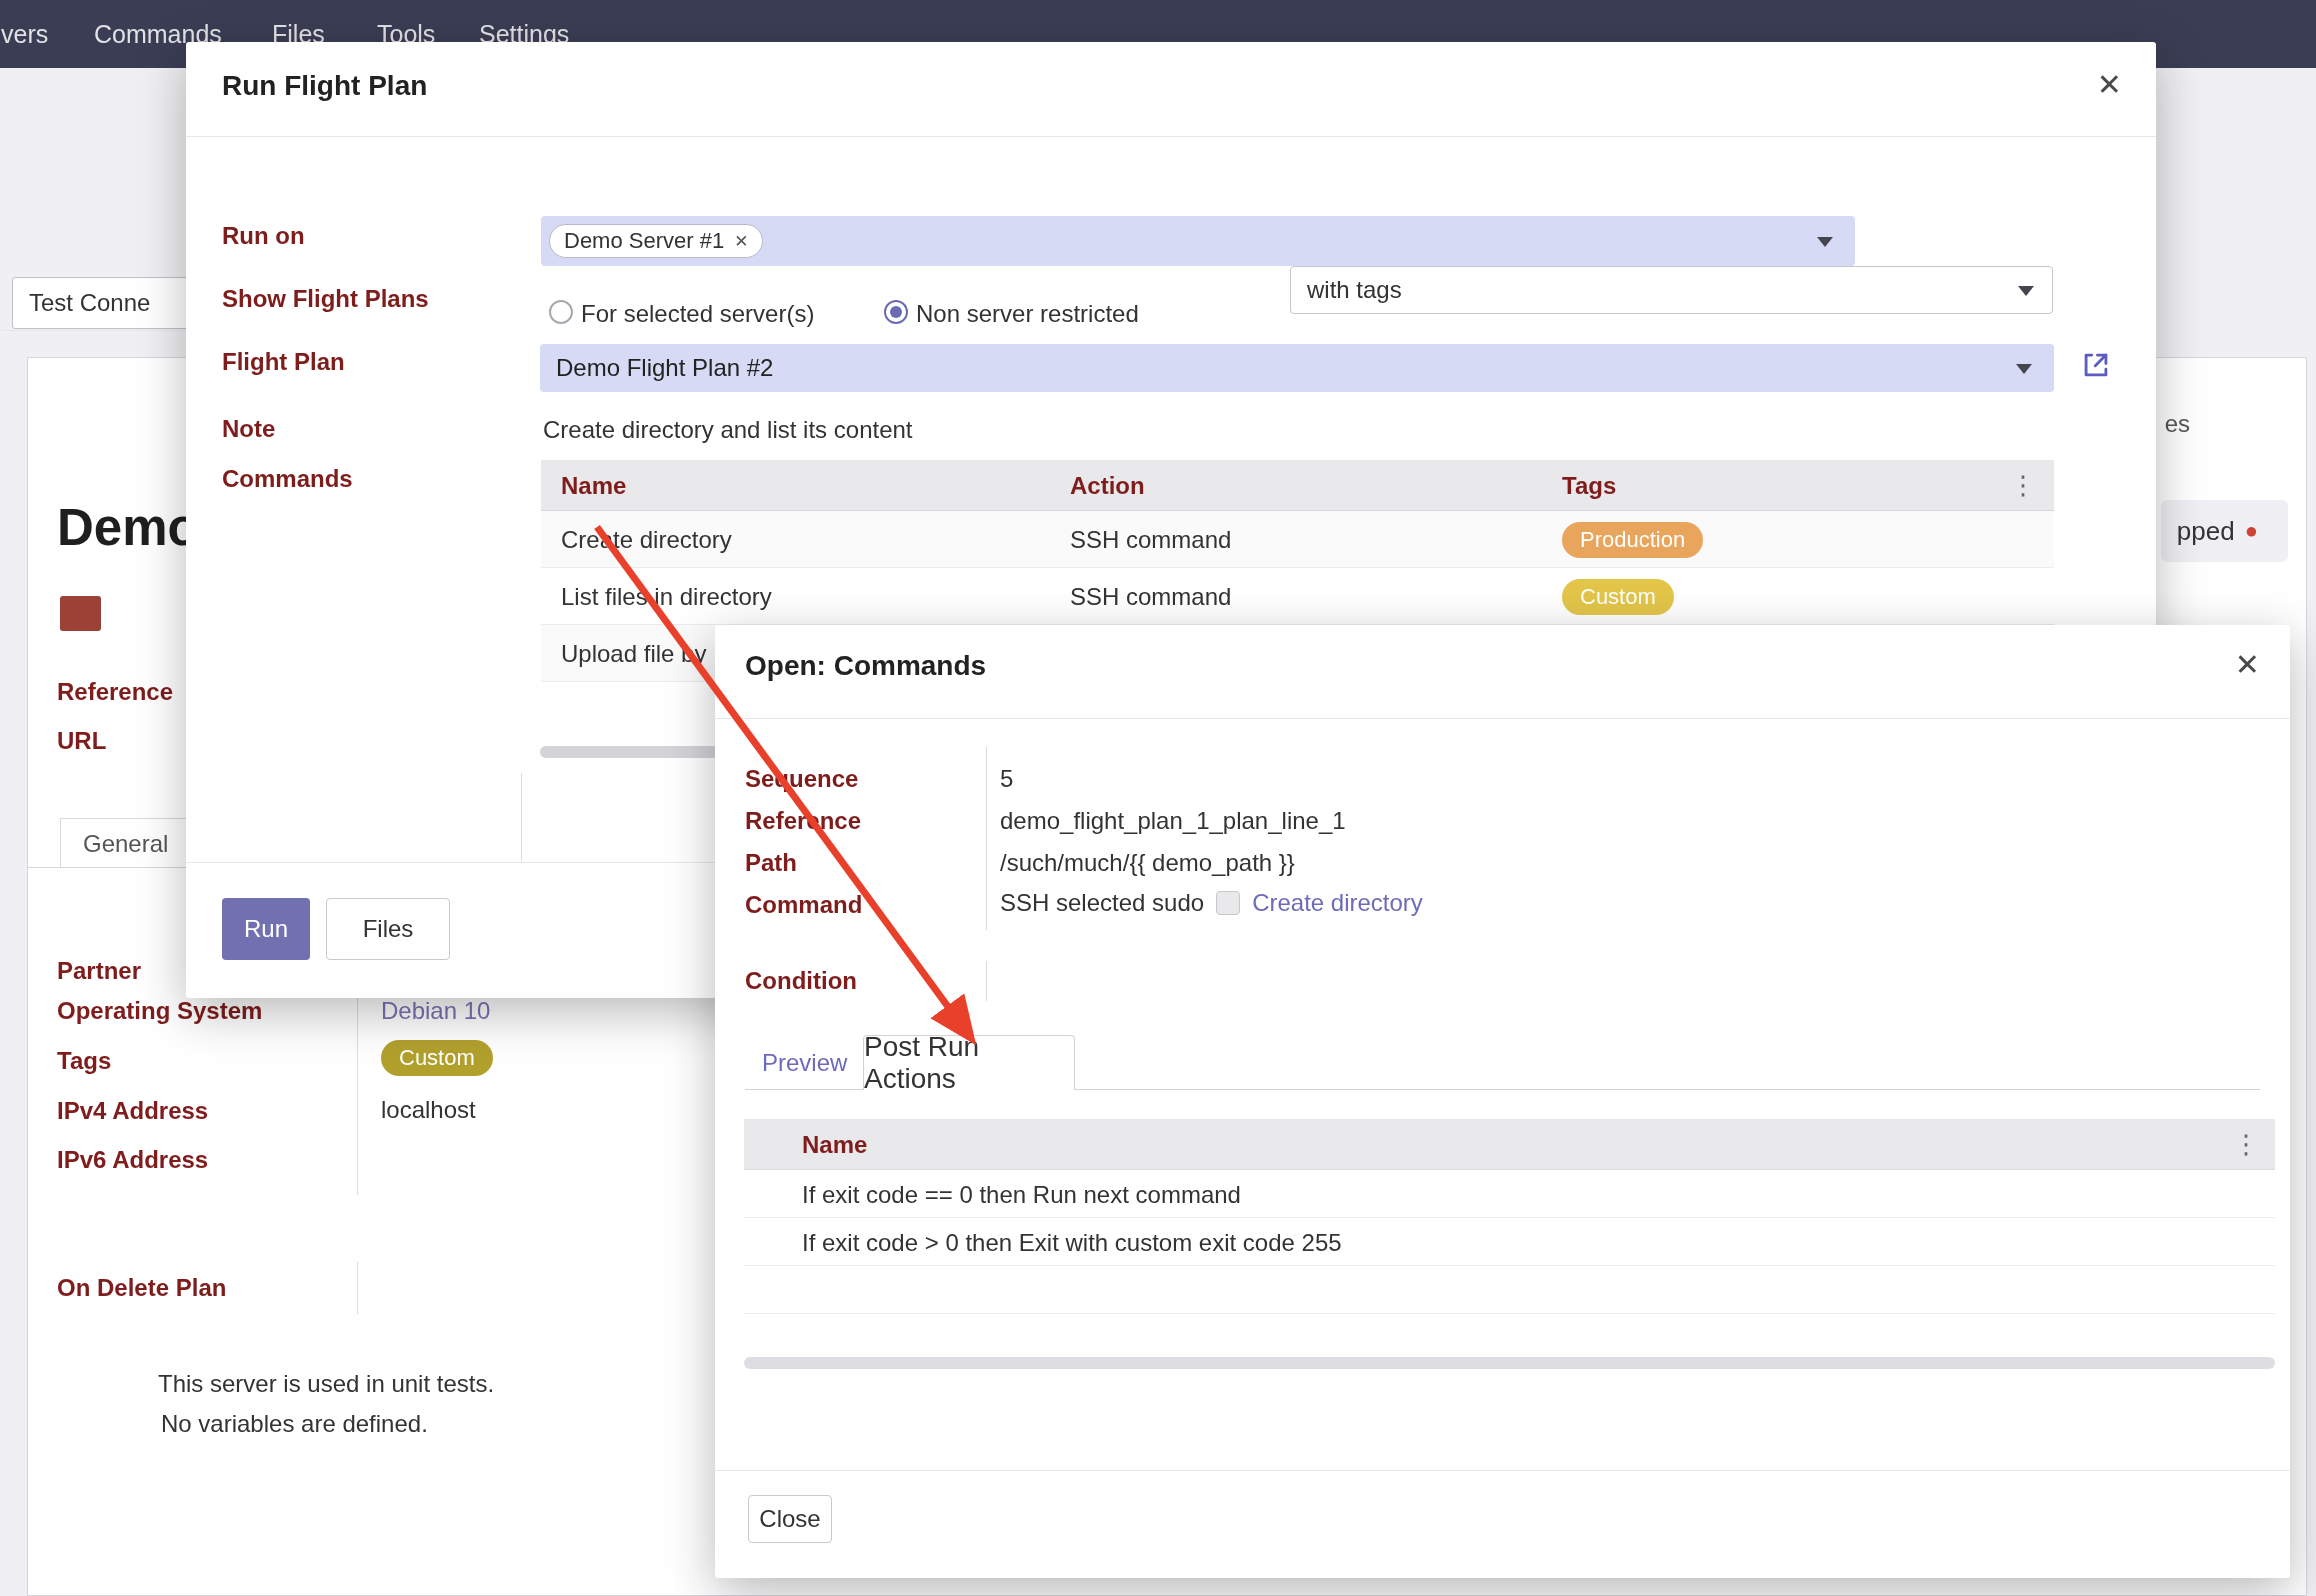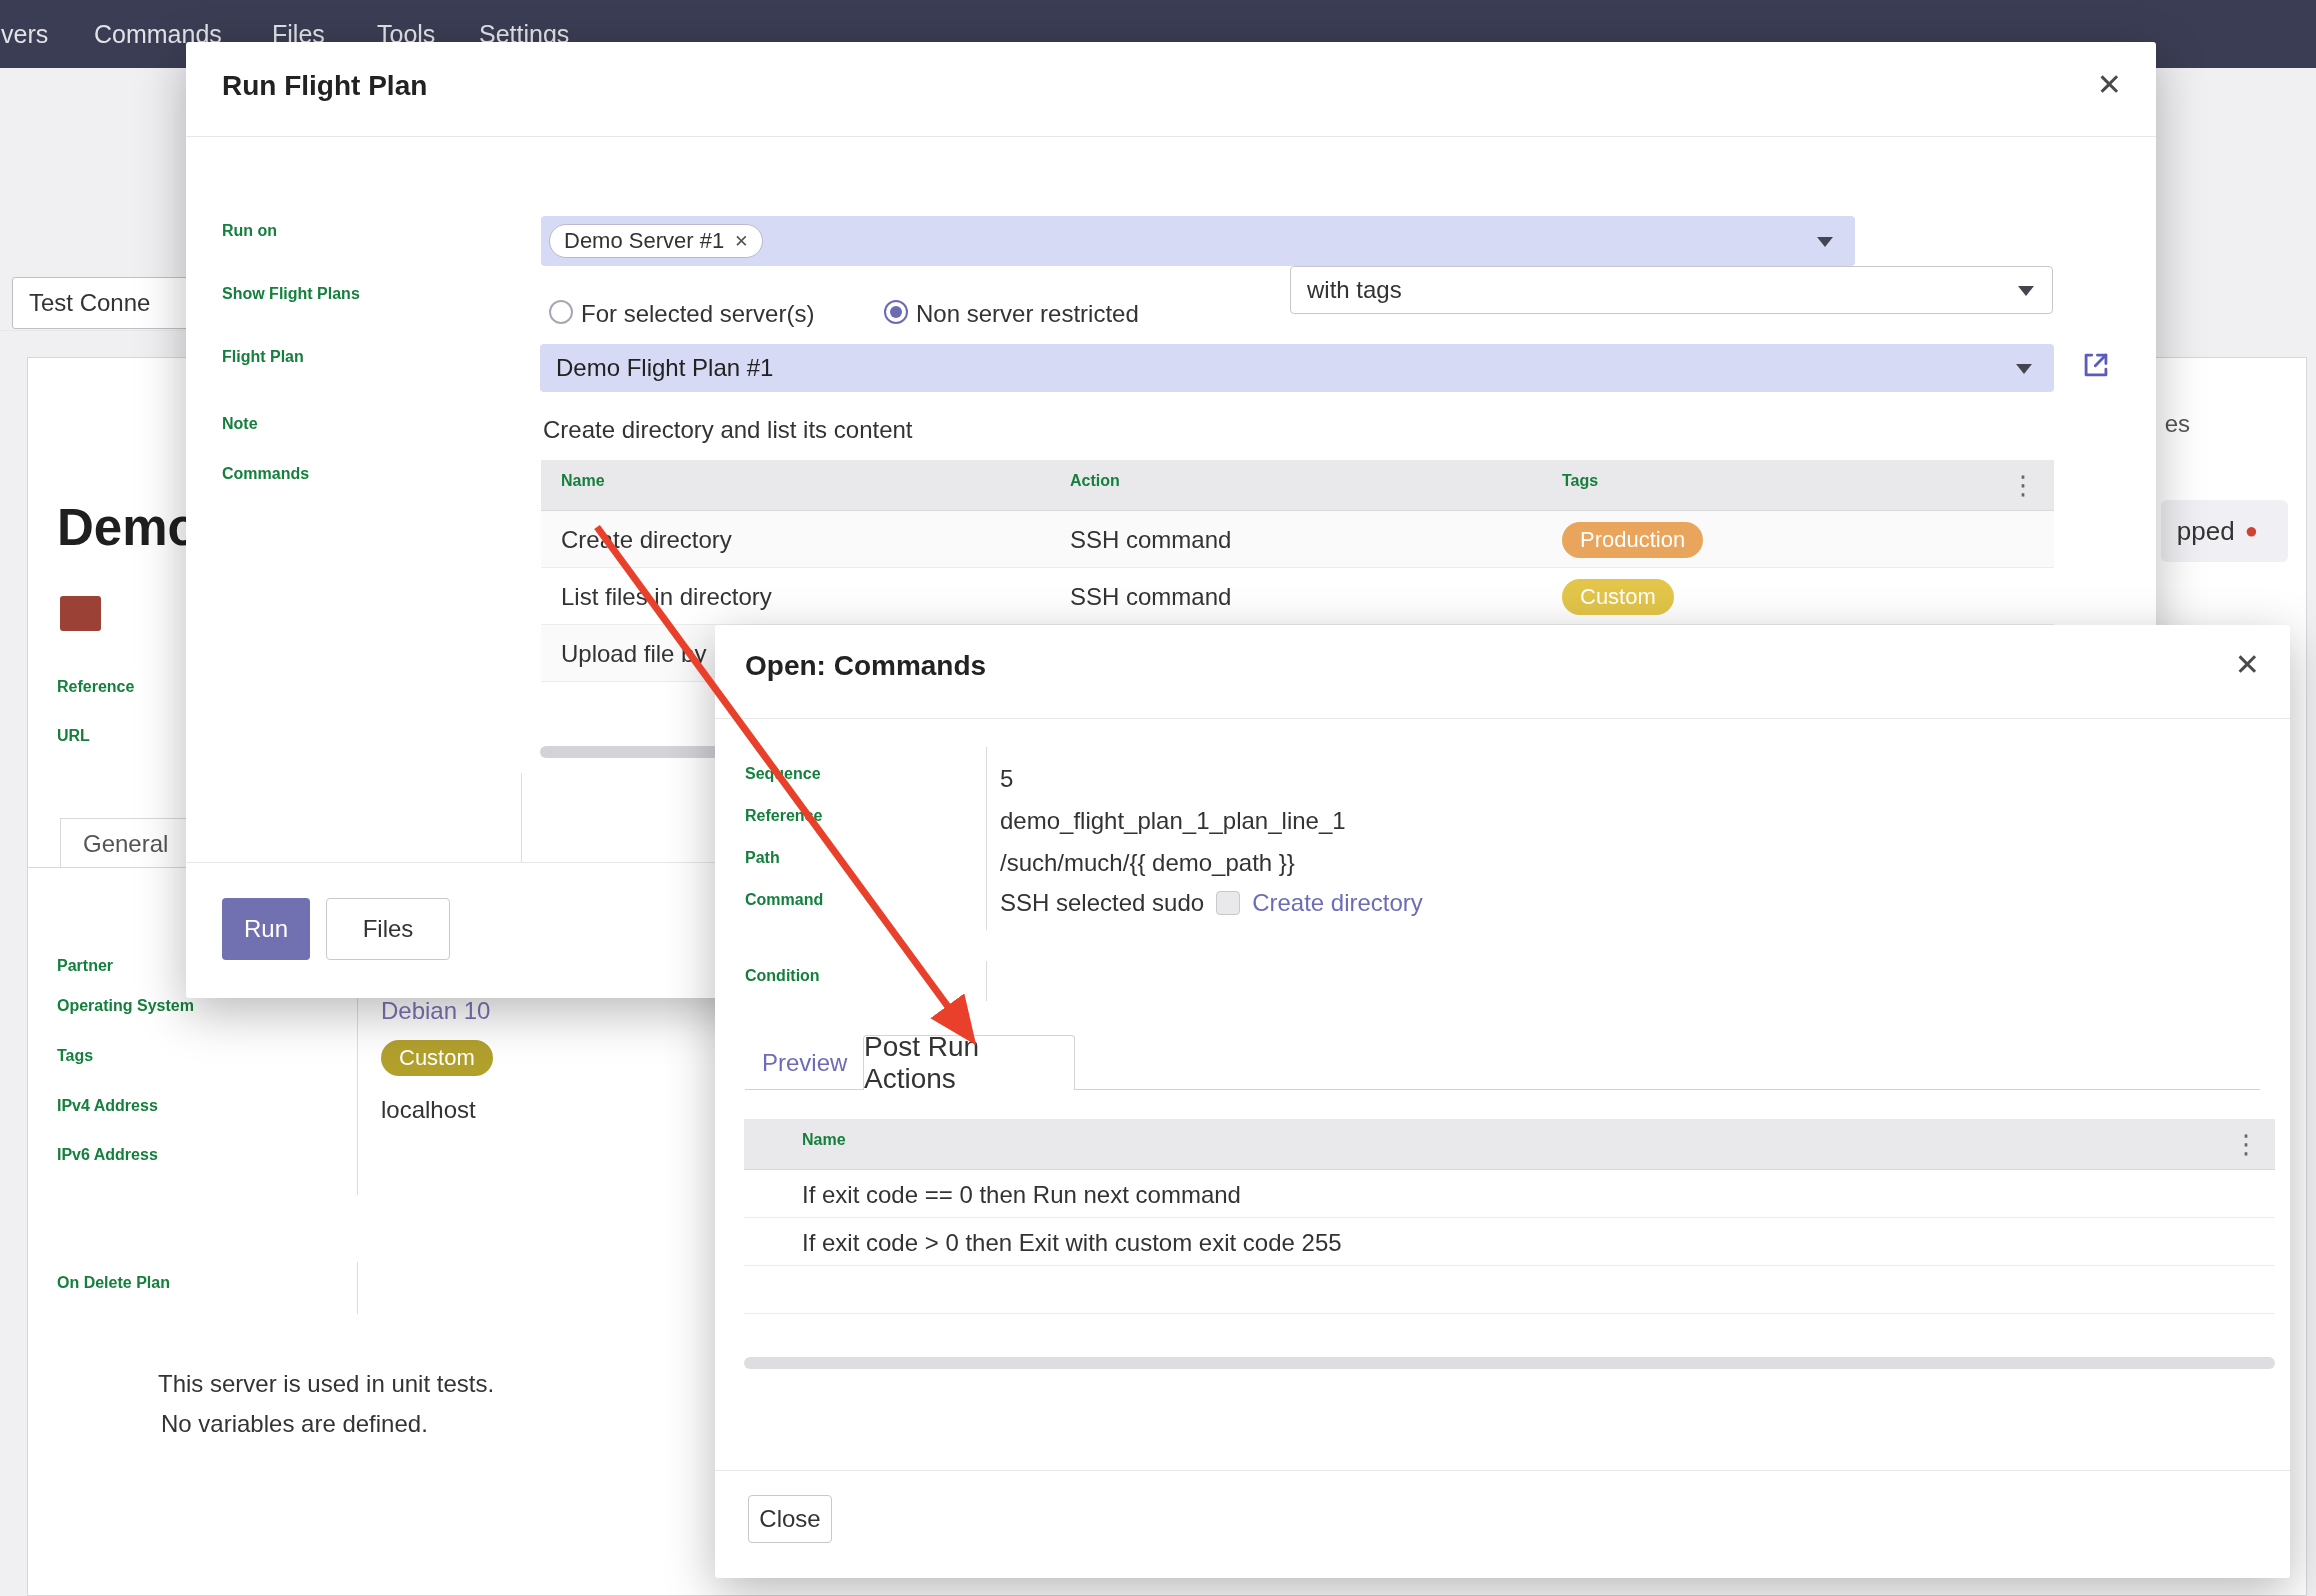--- a/index.html
+++ b/index.html
@@ -1,20 +1,20 @@
 <!DOCTYPE html>
 <html><head>
 <meta charset="utf-8">
 <style>
   * { margin:0; padding:0; box-sizing:border-box; }
   html,body { background:#e9e9ee; }
   body { font-family:"Liberation Sans", sans-serif; color:#333; }
   .screen { position:relative; width:2316px; height:1596px; overflow:hidden; background:#f0f0f3; }
   .abs { position:absolute; }
-  .lbl { font-weight:bold; font-size:16px; color:#15803d; white-space:nowrap; }
+  .lbl { font-weight:bold; font-size:24px; color:#7f1d1d; white-space:nowrap; }
   .txt { font-size:24px; color:#333; white-space:nowrap; }
   .muted { color:#555; }
   .topbar { position:absolute; left:0; top:0; width:2316px; height:68px; background:#3b3d54; overflow:hidden; z-index:5; }
   .topbar span { position:absolute; top:0; line-height:68px; font-size:25px; color:rgba(255,255,255,0.85); white-space:nowrap; }
   .sheet { position:absolute; left:27px; top:357px; width:2280px; height:1239px; background:#ffffff; border:1px solid #d6d6da; }
   .modal { position:absolute; background:#fff; border-radius:3px; box-shadow:0 14px 50px rgba(0,0,0,0.28); }
   .modal-title { font-size:28px; font-weight:bold; color:#222; white-space:nowrap; }
   .close-x { font-size:30px; color:#4a4a4a; cursor:pointer; line-height:30px; }
   .hline { background:#e7e7ea; height:1px; }
   .vline { background:#dcdce0; width:1px; }
@@ -118,21 +118,21 @@
     <div class="radio" style="left:363px;top:258px"></div>
     <div class="abs txt" style="left:395px;top:258px">For selected server(s)</div>
     <div class="radio sel" style="left:698px;top:258px"></div>
     <div class="abs txt" style="left:730px;top:258px">Non server restricted</div>
     <div class="abs select white" style="left:1104px;top:224px;width:763px;height:48px;padding-left:16px">
       <span class="txt">with tags</span>
       <span class="caret" style="right:18px"></span>
     </div>
 
     <div class="abs select lav" style="left:354px;top:302px;width:1514px;height:48px;padding-left:16px">
-      <span class="txt" style="color:#222">Demo Flight Plan #1</span>
+      <span class="txt" style="color:#222">Demo Flight Plan #2</span>
       <span class="caret" style="right:22px"></span>
     </div>
     <svg class="abs" style="left:1893px;top:306px" width="34" height="34" viewBox="0 0 24 24" fill="none" stroke="#5b5bc0" stroke-width="2" stroke-linecap="round" stroke-linejoin="round">
       <path d="M9 5 H5 V19 H19 V15"></path>
         <path d="M13 5 H19 V11"></path>
         <path d="M19 5 L11.5 12.5"></path>
     </svg>
 
     <div class="abs txt" style="left:357px;top:374px">Create directory and list its content</div>
 

